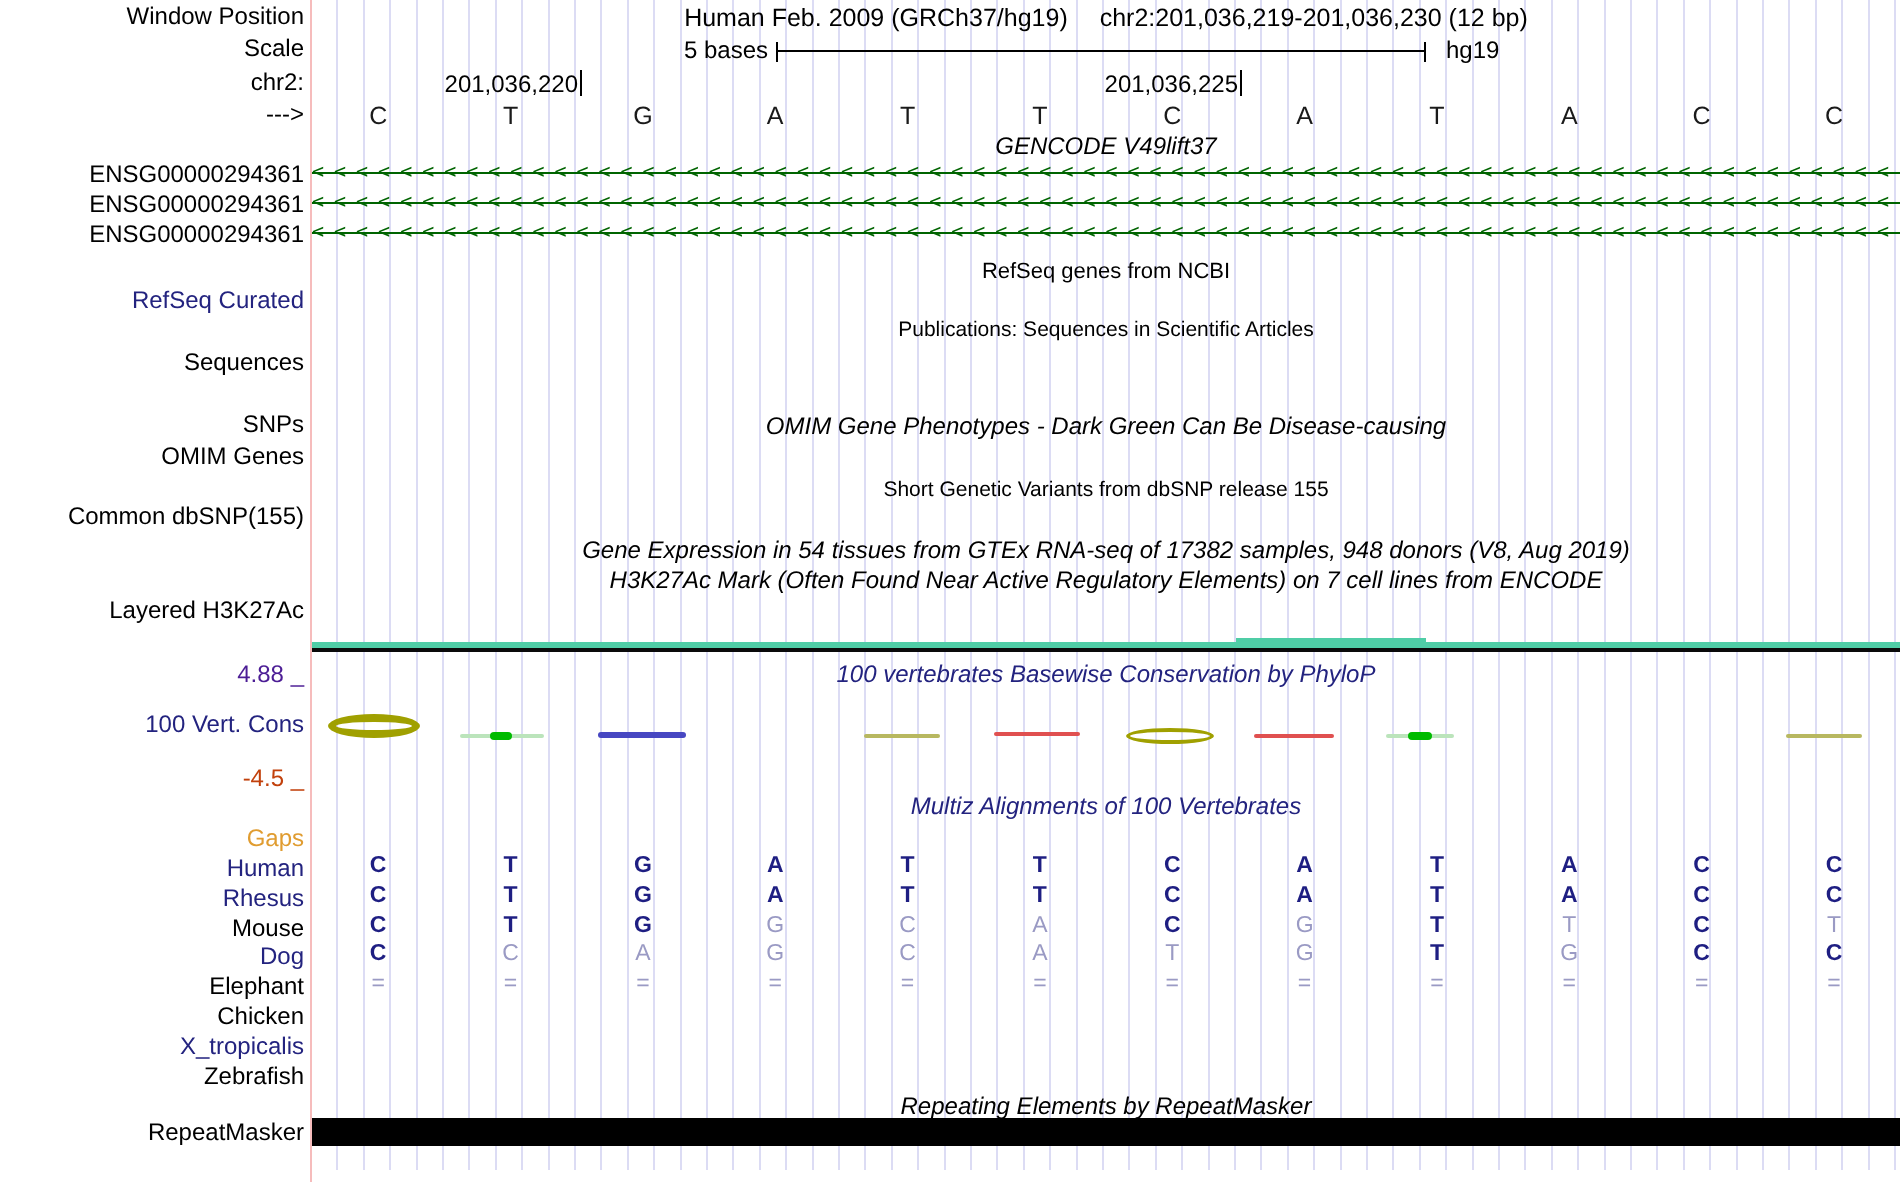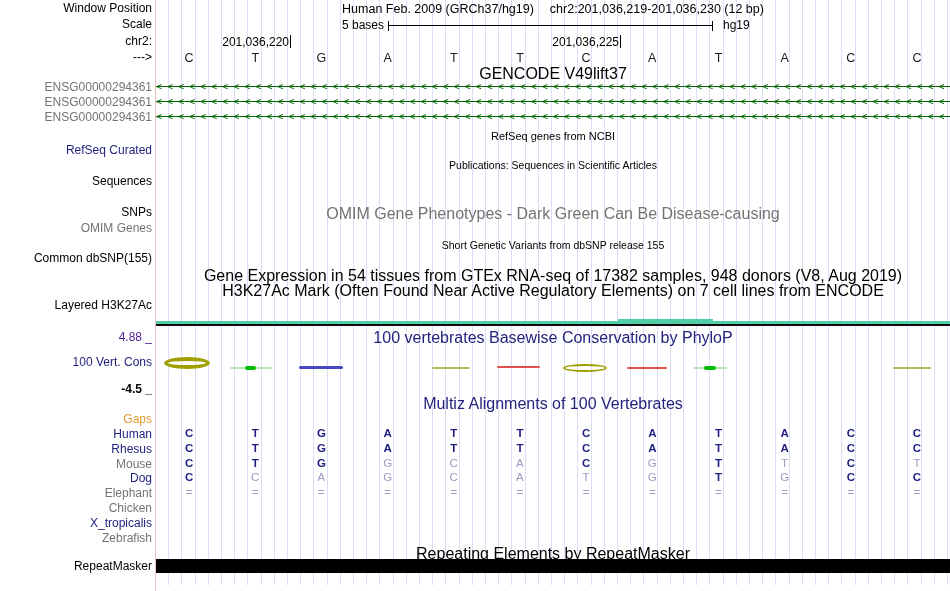--- a/index.html
+++ b/index.html
@@ -4,25 +4,25 @@
 <style>
   html,body{margin:0;padding:0;background:#fff;}
   .browser{position:relative;width:950px;height:591px;background:#fff;overflow:hidden;
            font-family:"Liberation Sans",sans-serif;color:#000;}
   
   .grid{position:absolute;left:156px;top:0;width:794px;height:585px;
         background:repeating-linear-gradient(to right,transparent 0px,transparent 12.2px,#dcdcf4 12.2px,#dcdcf4 13.2px);}
   .pink-line{position:absolute;left:155px;top:0;width:1px;height:591px;background:#f6bcbc;}
   
   .lbl{position:absolute;right:798px;white-space:nowrap;font-size:12px;line-height:13px;text-align:right;}
-  .green{color:#737373;} .navy{color:#23237f;} .orange{color:#e09c30;}
-  .maroon{color:#000000;font-weight:bold;} .consblue{color:#4c1d95;}
+  .green{color:#000000;} .navy{color:#23237f;} .orange{color:#e09c30;}
+  .maroon{color:#c2410c;} .consblue{color:#4c1d95;}
   
   .ctr{position:absolute;left:156px;width:794px;text-align:center;white-space:nowrap;}
-  .t12{font-size:16px;line-height:13px;} .t11{font-size:11px;line-height:12px;} .t10{font-size:10.5px;line-height:11px;}
+  .t12{font-size:12px;line-height:13px;font-style:italic;} .t11{font-size:11px;line-height:12px;} .t10{font-size:10.5px;line-height:11px;}
   
   .title-line{top:2px;display:flex;justify-content:center;gap:16px;font-size:12.5px;text-align:right;}
   .scale-text{position:absolute;font-size:12px;white-space:nowrap;}
   .ruler-line{position:absolute;top:25px;left:388px;width:325px;height:1px;background:#000;}
   .ruler-tick{position:absolute;top:21px;width:1px;height:10px;background:#000;}
   .coord{position:absolute;top:35px;font-size:12px;white-space:nowrap;}
   .coord-tick{position:absolute;top:35px;width:1px;height:13px;background:#000;}
   
   .base-row{position:absolute;left:156px;width:794px;display:flex;}
   .base-row span{flex:1;text-align:center;font-size:12.5px;color:#1a1a1a;}

